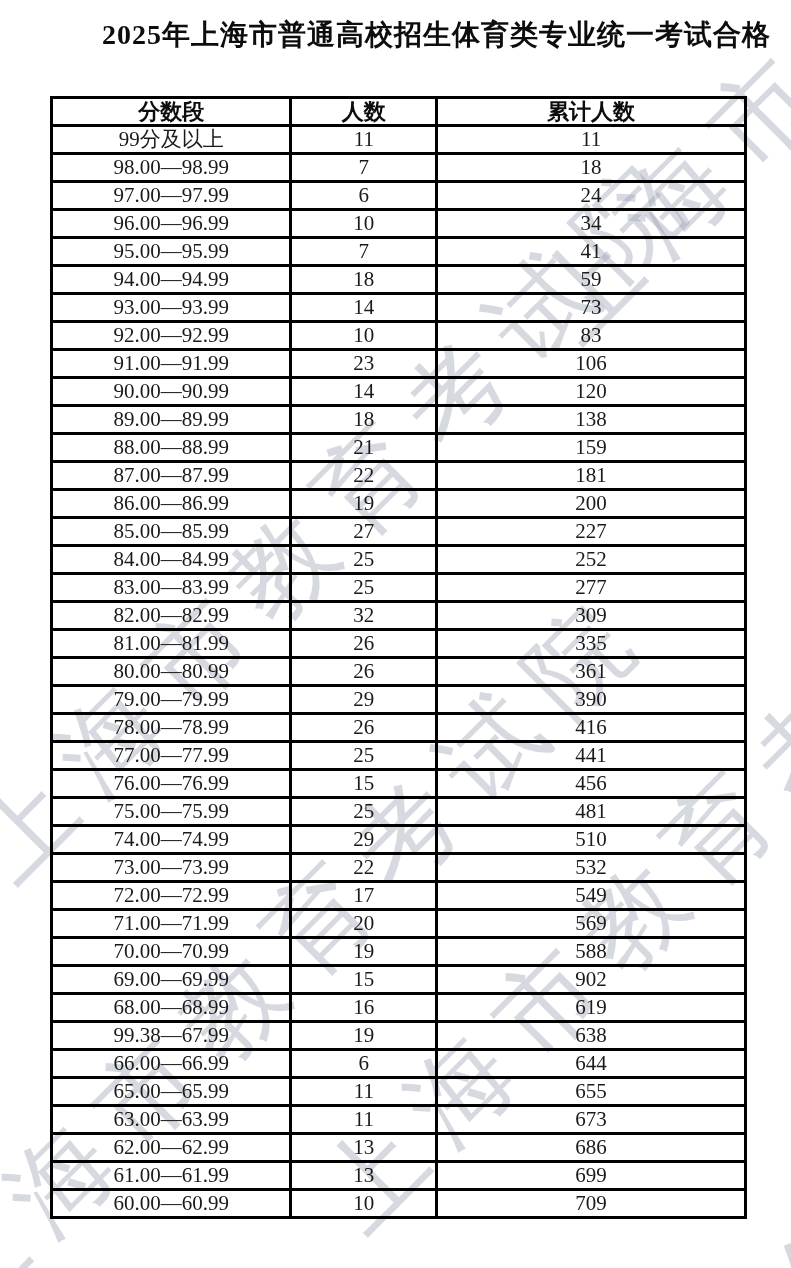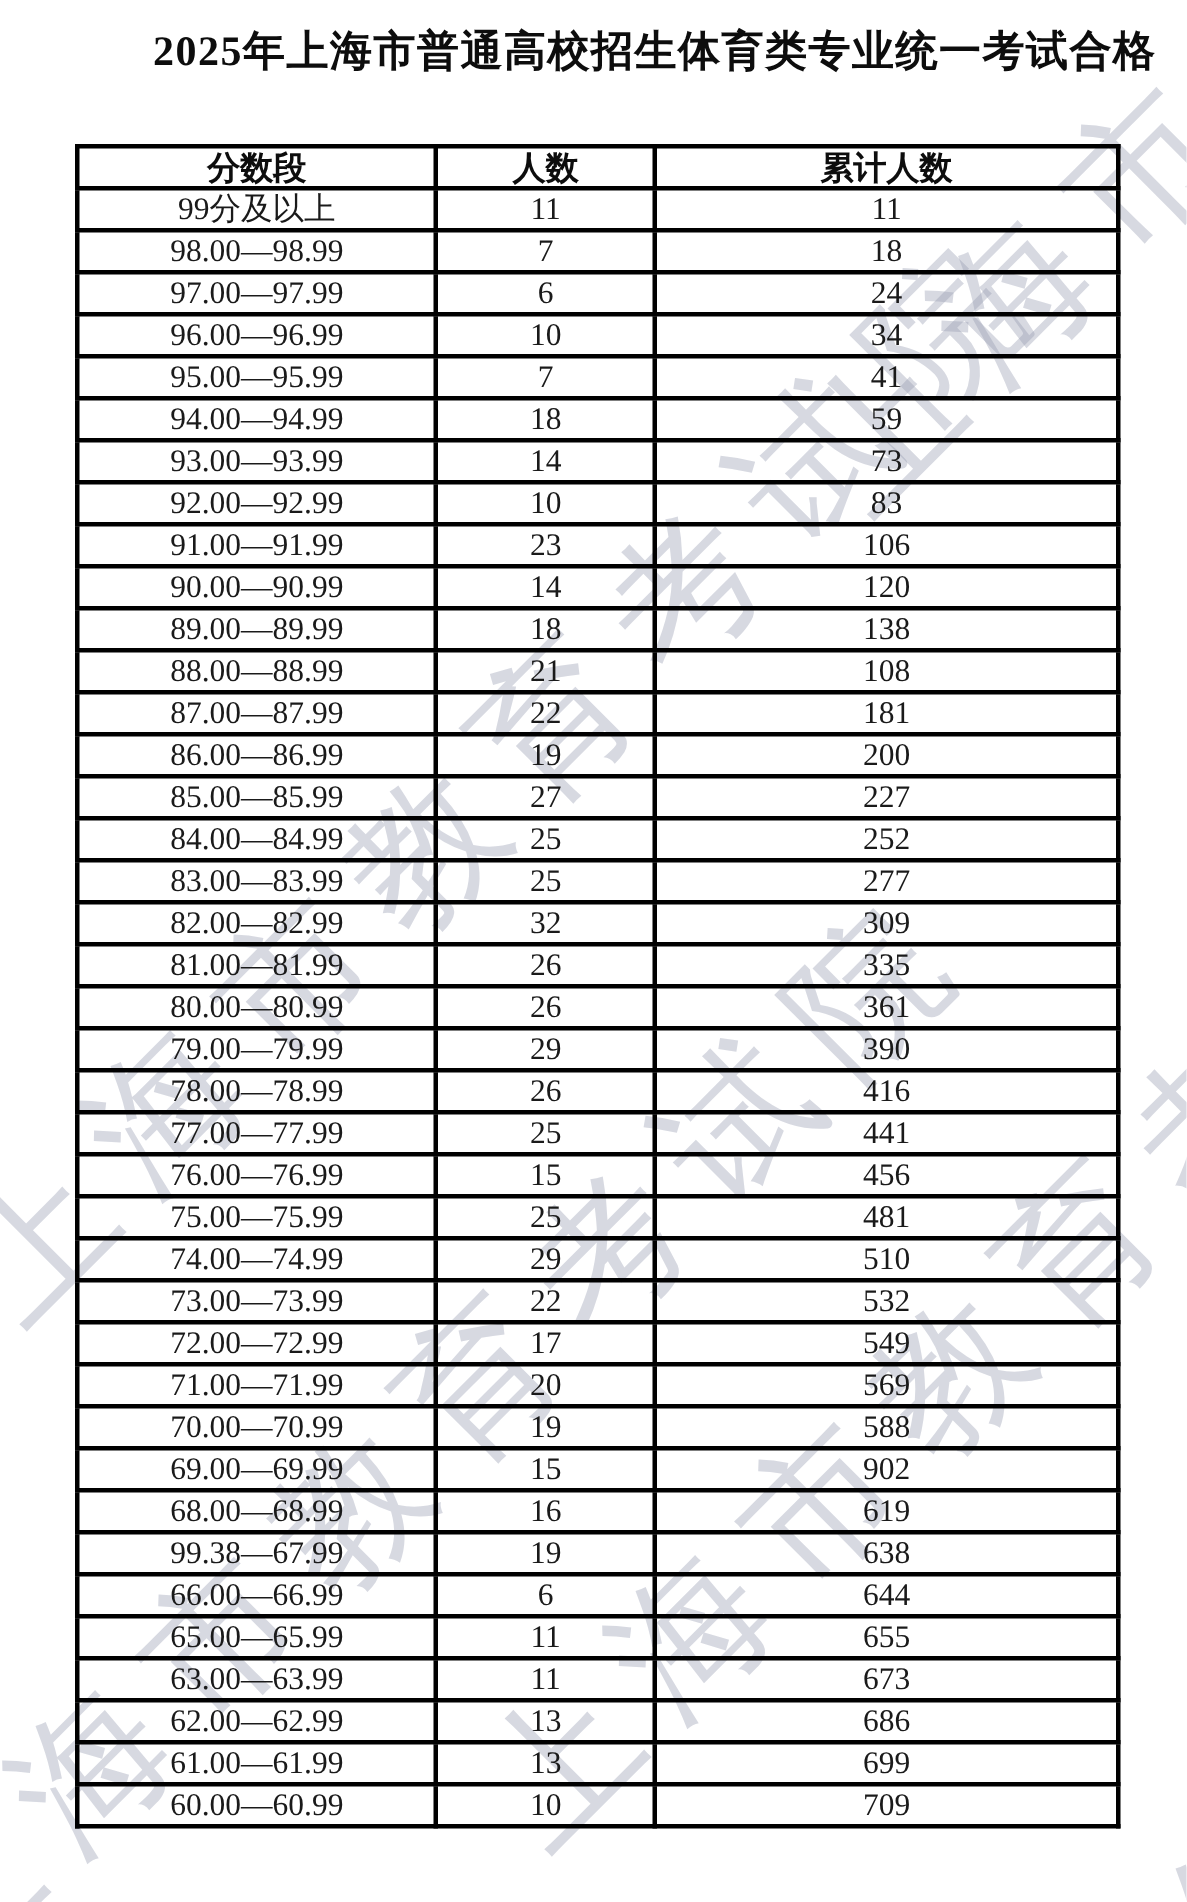--- a/index.html
+++ b/index.html
@@ -153,21 +153,21 @@
         <td>120</td>
       </tr>
       <tr>
         <td>89.00—89.99</td>
         <td>18</td>
         <td>138</td>
       </tr>
       <tr>
         <td>88.00—88.99</td>
         <td>21</td>
-        <td>108</td>
+        <td>159</td>
       </tr>
       <tr>
         <td>87.00—87.99</td>
         <td>22</td>
         <td>181</td>
       </tr>
       <tr>
         <td>86.00—86.99</td>
         <td>19</td>
         <td>200</td>

